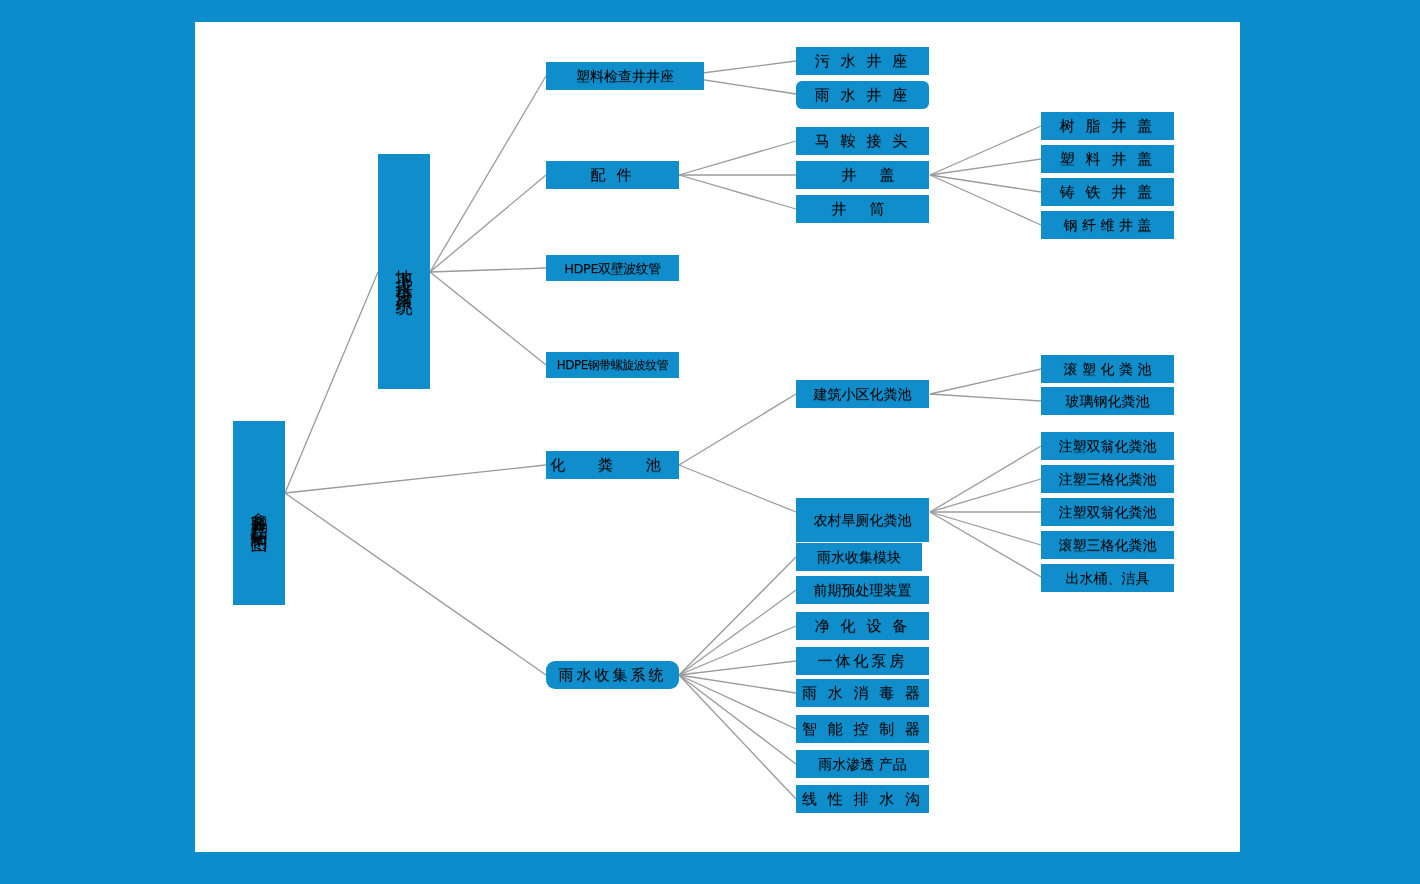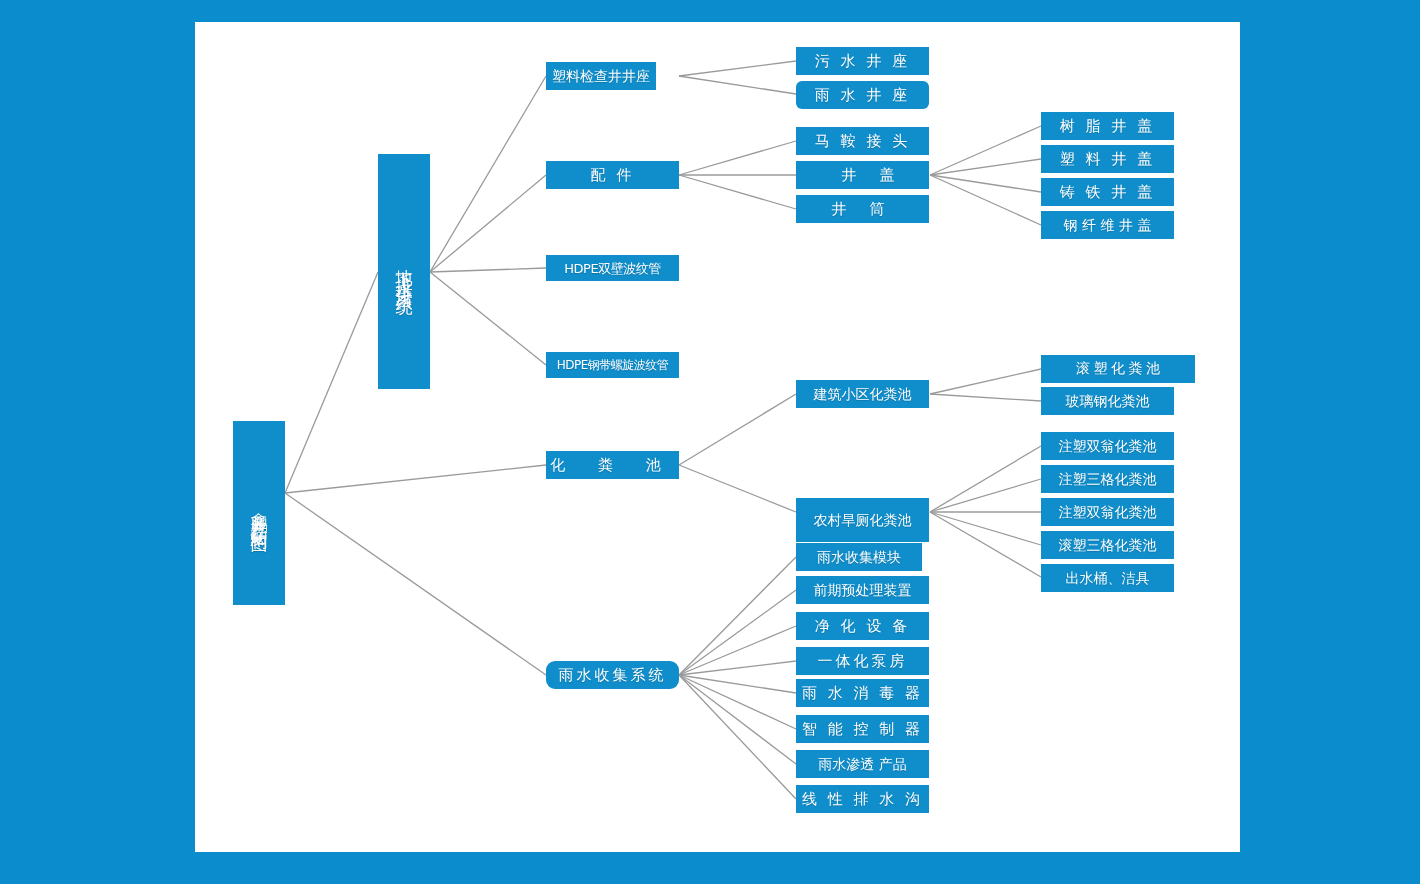--- a/index.html
+++ b/index.html
@@ -31,21 +31,21 @@
     position: absolute;
     left: 0;
     top: 0;
     width: 1420px;
     height: 884px;
     pointer-events: none;
   }
   .node {
     position: absolute;
     background: #108ecb;
-    color: #ffffff;
+    color: #000000;
     font-size: 15px;
     line-height: 1;
     display: flex;
     align-items: center;
     justify-content: center;
     text-align: center;
     box-sizing: border-box;
     white-space: nowrap;
     letter-spacing: 0px;
     text-shadow: 0 1px 1px rgba(0,0,0,0.18);
@@ -116,21 +116,21 @@
   </svg>
 
   <div class="node vert" style="left:233px;top:421px;width:52px;height:184px;">鑫鹏产品结构图</div>
 
   <div class="node vert" style="left:378px;top:154px;width:52px;height:235px;">地下排水排污系统</div>
 
   <div class="node sp3" style="left:546px;top:451px;width:133px;height:28px;">化  粪  池</div>
 
   <div class="node sp1" style="left:546px;top:661px;width:133px;height:28px;border-radius:9px;">雨水收集系统</div>
 
-  <div class="node tight" style="left:546px;top:62px;width:110px;height:28px;">塑料检查井井座</div>
+  <div class="node tight" style="left:546px;top:62px;width:158px;height:28px;">塑料检查井井座</div>
 
   <div class="node sp1" style="left:546px;top:161px;width:133px;height:28px;">配        件</div>
 
   <div class="node tighter" style="left:546px;top:255px;width:133px;height:26px;">HDPE双壁波纹管</div>
 
   <div class="node tighter" style="left:546px;top:352px;width:133px;height:26px;font-size:12px;">HDPE钢带螺旋波纹管</div>
 
   <div class="node sp1" style="left:796px;top:47px;width:133px;height:28px;">污 水 井 座</div>
 
   <div class="node sp1" style="left:796px;top:81px;width:133px;height:28px;border-radius:6px;">雨 水 井 座</div>
@@ -146,21 +146,21 @@
   <div class="node sp1" style="left:1041px;top:145px;width:133px;height:28px;">塑 料 井 盖</div>
 
   <div class="node sp1" style="left:1041px;top:178px;width:133px;height:28px;">铸 铁 井 盖</div>
 
   <div class="node tight" style="left:1041px;top:211px;width:133px;height:28px;">钢 纤 维 井 盖</div>
 
   <div class="node tight" style="left:796px;top:380px;width:133px;height:28px;">建筑小区化粪池</div>
 
   <div class="node tight" style="left:796px;top:498px;width:133px;height:44px;">农村旱厕化粪池</div>
 
-  <div class="node tight" style="left:1041px;top:355px;width:154px;height:28px;font-family:Liberation Serif, serif;">滚 塑 化 粪 池</div>
+  <div class="node tight" style="left:1041px;top:355px;width:133px;height:28px;">滚 塑 化 粪 池</div>
 
   <div class="node tight" style="left:1041px;top:387px;width:133px;height:28px;">玻璃钢化粪池</div>
 
   <div class="node tight" style="left:1041px;top:432px;width:133px;height:28px;">注塑双翁化粪池</div>
 
   <div class="node tight" style="left:1041px;top:465px;width:133px;height:28px;">注塑三格化粪池</div>
 
   <div class="node tight" style="left:1041px;top:498px;width:133px;height:28px;">注塑双翁化粪池</div>
 
   <div class="node tight" style="left:1041px;top:531px;width:133px;height:28px;">滚塑三格化粪池</div>

